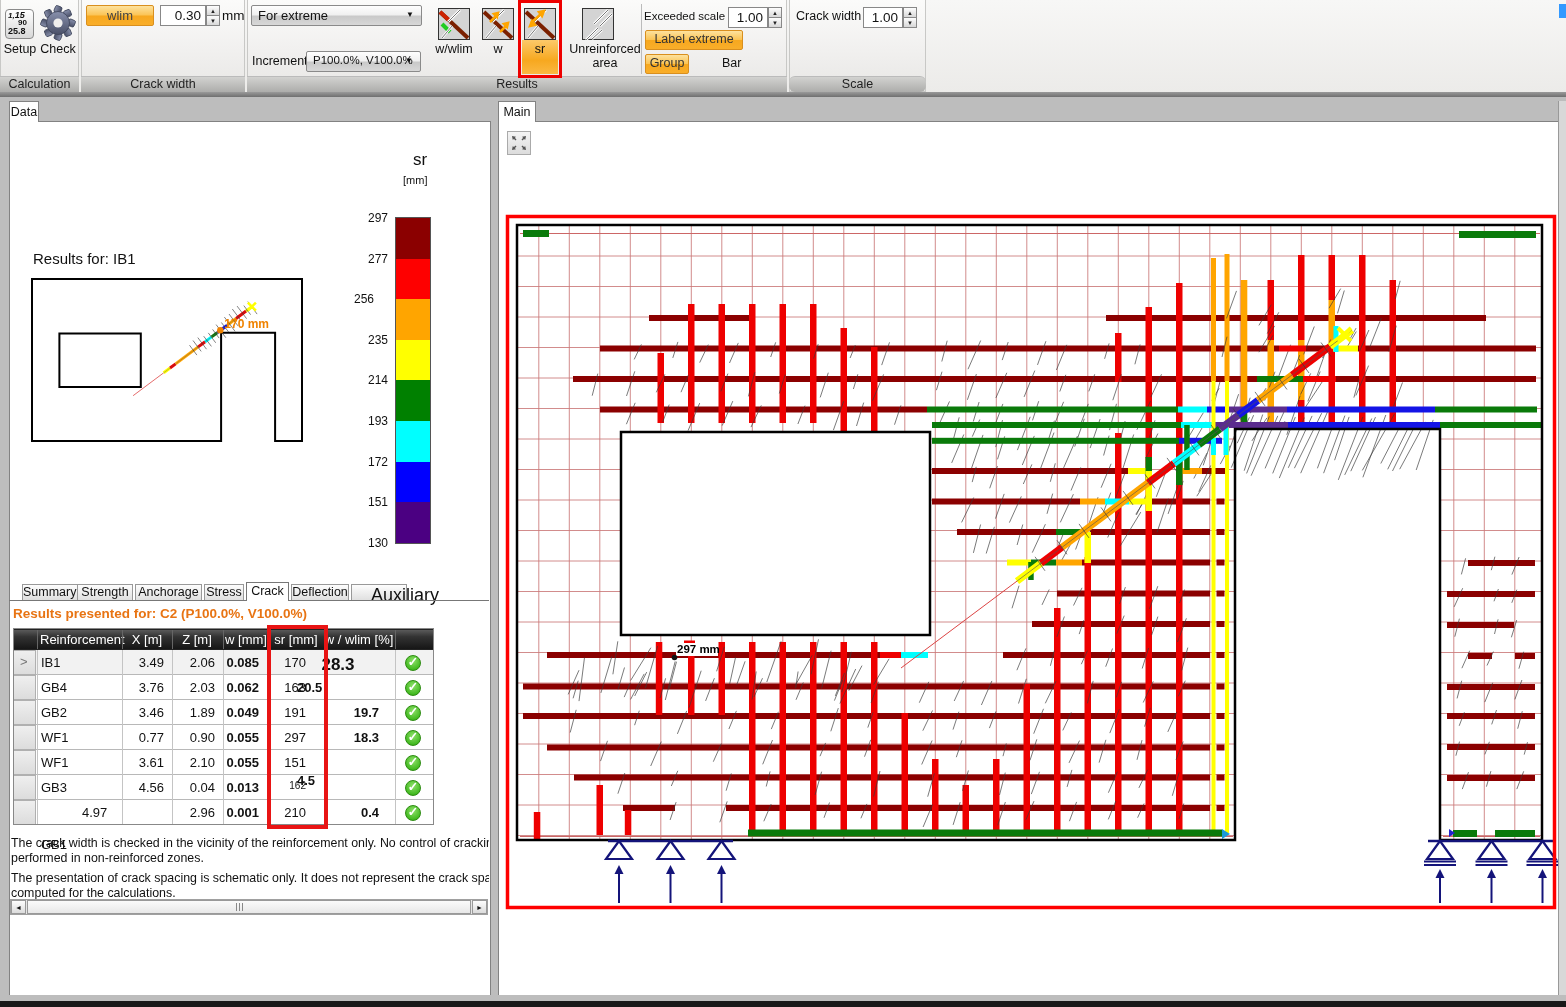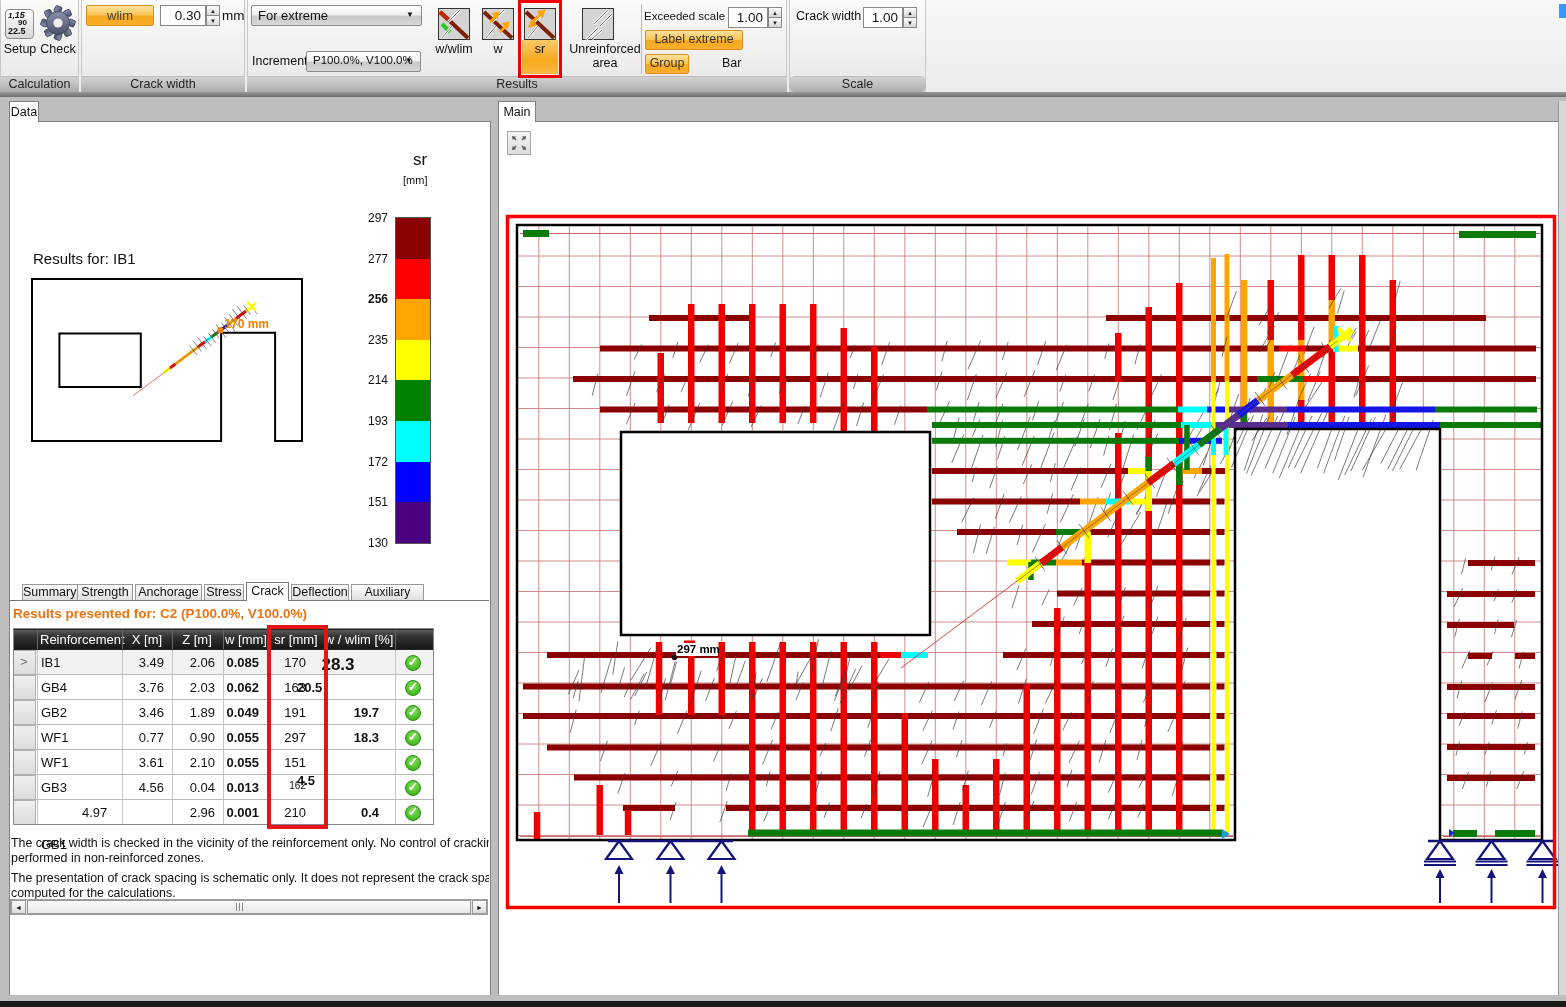--- a/index.html
+++ b/index.html
@@ -10,21 +10,21 @@
 <div style="position:absolute;left:0px;top:76px;width:79px;height:16px;background:linear-gradient(#d2d2d0,#adadab);border-top:1px solid #bbb;text-align:center;font-size:12.5px;color:#222;box-sizing:border-box;">Calculation</div>
 <div style="position:absolute;left:81px;top:0px;width:164px;height:92px;background:linear-gradient(#fbfbfa,#f0efee 60%,#e8e7e5);border:1px solid #c8c8c6;border-top:none;box-sizing:border-box;"></div>
 <div style="position:absolute;left:81px;top:76px;width:164px;height:16px;background:linear-gradient(#d2d2d0,#adadab);border-top:1px solid #bbb;text-align:center;font-size:12.5px;color:#222;box-sizing:border-box;">Crack width</div>
 <div style="position:absolute;left:247px;top:0px;width:540px;height:92px;background:linear-gradient(#fbfbfa,#f0efee 60%,#e8e7e5);border:1px solid #c8c8c6;border-top:none;box-sizing:border-box;"></div>
 <div style="position:absolute;left:247px;top:76px;width:540px;height:16px;background:linear-gradient(#d2d2d0,#adadab);border-top:1px solid #bbb;text-align:center;font-size:12.5px;color:#222;box-sizing:border-box;">Results</div>
 <div style="position:absolute;left:789px;top:0px;width:137px;height:92px;background:linear-gradient(#fbfbfa,#f0efee 60%,#e8e7e5);border:1px solid #c8c8c6;border-top:none;box-sizing:border-box;"></div>
 <div style="position:absolute;left:789px;top:76px;width:137px;height:16px;background:linear-gradient(#d2d2d0,#adadab);border-top:1px solid #bbb;text-align:center;font-size:12.5px;color:#222;box-sizing:border-box;border-radius:6px;">Scale</div>
 <div style="position:absolute;left:5px;top:9px;width:29px;height:30px;background:linear-gradient(#fff,#d8d8d8);border:1px solid #8a8a8a;border-radius:4px;box-sizing:border-box;"></div>
 <div style="position:absolute;left:8px;top:10px;font-size:8px;font-weight:bold;font-style:italic;">1,<span style="font-size:9px;">15</span></div>
 <div style="position:absolute;left:18px;top:18px;font-size:8px;font-weight:bold;">90</div>
-<div style="position:absolute;left:8px;top:26px;font-size:9px;font-weight:bold;">22.5</div>
+<div style="position:absolute;left:8px;top:26px;font-size:9px;font-weight:bold;">25.8</div>
 <div style="position:absolute;left:0px;top:42px;width:40px;text-align:center;font-size:12.5px;">Setup</div>
 <div style="position:absolute;left:40px;top:5px;"><svg width="36" height="36" viewBox="0 0 36 36">
       <defs>
         <linearGradient id="gg" x1="0" y1="0" x2="0" y2="1">
           <stop offset="0" stop-color="#8890ac"></stop>
           <stop offset="1" stop-color="#4a5068"></stop>
         </linearGradient>
       </defs>
       <g fill="url(#gg)" stroke="#3c4258" stroke-width="0.8">
         <rect x="28.1" y="14.6" width="6.8" height="6.8" rx="1.5" transform="rotate(22.5 31.5 18.0)"></rect>
@@ -151,34 +151,34 @@
 <div style="position:absolute;left:396px;top:258.6px;width:34px;height:40.6px;background:#fe0000;"></div>
 <div style="position:absolute;left:396px;top:299.2px;width:34px;height:40.6px;background:#ffa500;"></div>
 <div style="position:absolute;left:396px;top:339.8px;width:34px;height:40.6px;background:#ffff00;"></div>
 <div style="position:absolute;left:396px;top:380.4px;width:34px;height:40.6px;background:#008000;"></div>
 <div style="position:absolute;left:396px;top:421px;width:34px;height:40.6px;background:#00ffff;"></div>
 <div style="position:absolute;left:396px;top:461.6px;width:34px;height:40.6px;background:#0000ff;"></div>
 <div style="position:absolute;left:396px;top:502.2px;width:34px;height:40.6px;background:#4b0082;"></div>
 <div style="position:absolute;left:395px;top:217px;width:36px;height:326.8px;border:1px solid #555;box-sizing:border-box;"></div>
 <div style="position:absolute;left:340px;top:211px;width:48px;text-align:right;font-size:12px;">297</div>
 <div style="position:absolute;left:340px;top:251.6px;width:48px;text-align:right;font-size:12px;">277</div>
-<div style="position:absolute;left:340px;top:292.2px;width:48px;text-align:right;font-size:12px;font-weight:bold;">256</div>
+<div style="position:absolute;left:340px;top:292.2px;width:48px;text-align:center;font-size:12px;">256</div>
 <div style="position:absolute;left:340px;top:332.8px;width:48px;text-align:right;font-size:12px;">235</div>
 <div style="position:absolute;left:340px;top:373.4px;width:48px;text-align:right;font-size:12px;">214</div>
 <div style="position:absolute;left:340px;top:414px;width:48px;text-align:right;font-size:12px;">193</div>
 <div style="position:absolute;left:340px;top:454.6px;width:48px;text-align:right;font-size:12px;">172</div>
 <div style="position:absolute;left:340px;top:495.2px;width:48px;text-align:right;font-size:12px;">151</div>
 <div style="position:absolute;left:340px;top:535.8px;width:48px;text-align:right;font-size:12px;">130</div>
 <div style="position:absolute;left:22px;top:584px;width:62px;height:16px;background:linear-gradient(#fdfdfd,#dedede);border:1px solid #999;border-bottom:none;text-align:left;font-size:12.5px;box-sizing:border-box;">Summary</div>
 <div style="position:absolute;left:77px;top:584px;width:56px;height:17px;background:linear-gradient(#fdfdfd,#dedede);border:1px solid #999;border-bottom:none;text-align:center;font-size:12.5px;box-sizing:border-box;">Strength</div>
 <div style="position:absolute;left:135px;top:584px;width:67px;height:17px;background:linear-gradient(#fdfdfd,#dedede);border:1px solid #999;border-bottom:none;text-align:center;font-size:12.5px;box-sizing:border-box;">Anchorage</div>
 <div style="position:absolute;left:204px;top:584px;width:40px;height:17px;background:linear-gradient(#fdfdfd,#dedede);border:1px solid #999;border-bottom:none;text-align:center;font-size:12.5px;box-sizing:border-box;">Stress</div>
 <div style="position:absolute;left:246px;top:582px;width:43px;height:19px;background:#fff;border:1px solid #777;border-bottom:none;z-index:3;text-align:center;font-size:12.5px;padding-top:1px;box-sizing:border-box;">Crack</div>
 <div style="position:absolute;left:291px;top:584px;width:58px;height:17px;background:linear-gradient(#fdfdfd,#dedede);border:1px solid #999;border-bottom:none;text-align:center;font-size:12.5px;box-sizing:border-box;">Deflection</div>
-<div style="position:absolute;left:351px;top:584px;width:73px;height:17px;background:linear-gradient(#fdfdfd,#dedede);border:1px solid #999;border-bottom:none;text-align:center;font-size:12px;box-sizing:border-box;">Auxiliary</div>
+<div style="position:absolute;left:351px;top:584px;width:56px;height:17px;background:linear-gradient(#fdfdfd,#dedede);border:1px solid #999;border-bottom:none;text-align:center;font-size:18px;box-sizing:border-box;padding-left:19px;">Auxiliary</div>
 <div style="position:absolute;left:9px;top:600px;width:480px;height:1px;background:#777;"></div>
 <div style="position:absolute;left:13px;top:606px;font-size:13.5px;font-weight:bold;color:#e87413;">Results presented for: C2 (P100.0%, V100.0%)</div>
 <div style="position:absolute;left:13px;top:629px;width:421px;height:21px;background:linear-gradient(#5a5a5a,#333 35%,#161616);border:1px solid #222;box-sizing:border-box;"></div>
 <div style="position:absolute;left:40px;top:632px;font-size:13px;color:#fff;">Reinforcement</div>
 <div style="position:absolute;left:87px;top:632px;width:120px;text-align:center;font-size:13px;color:#fff;">X [m]</div>
 <div style="position:absolute;left:137px;top:632px;width:120px;text-align:center;font-size:13px;color:#fff;">Z [m]</div>
 <div style="position:absolute;left:186px;top:632px;width:120px;text-align:center;font-size:13px;color:#fff;">w [mm]</div>
 <div style="position:absolute;left:236px;top:632px;width:120px;text-align:center;font-size:13px;color:#fff;">sr [mm]</div>
 <div style="position:absolute;left:299px;top:632px;width:120px;text-align:center;font-size:13px;color:#fff;">w / wlim [%]</div>
 <div style="position:absolute;left:36.5px;top:630px;width:1px;height:19px;background:#666;"></div>

